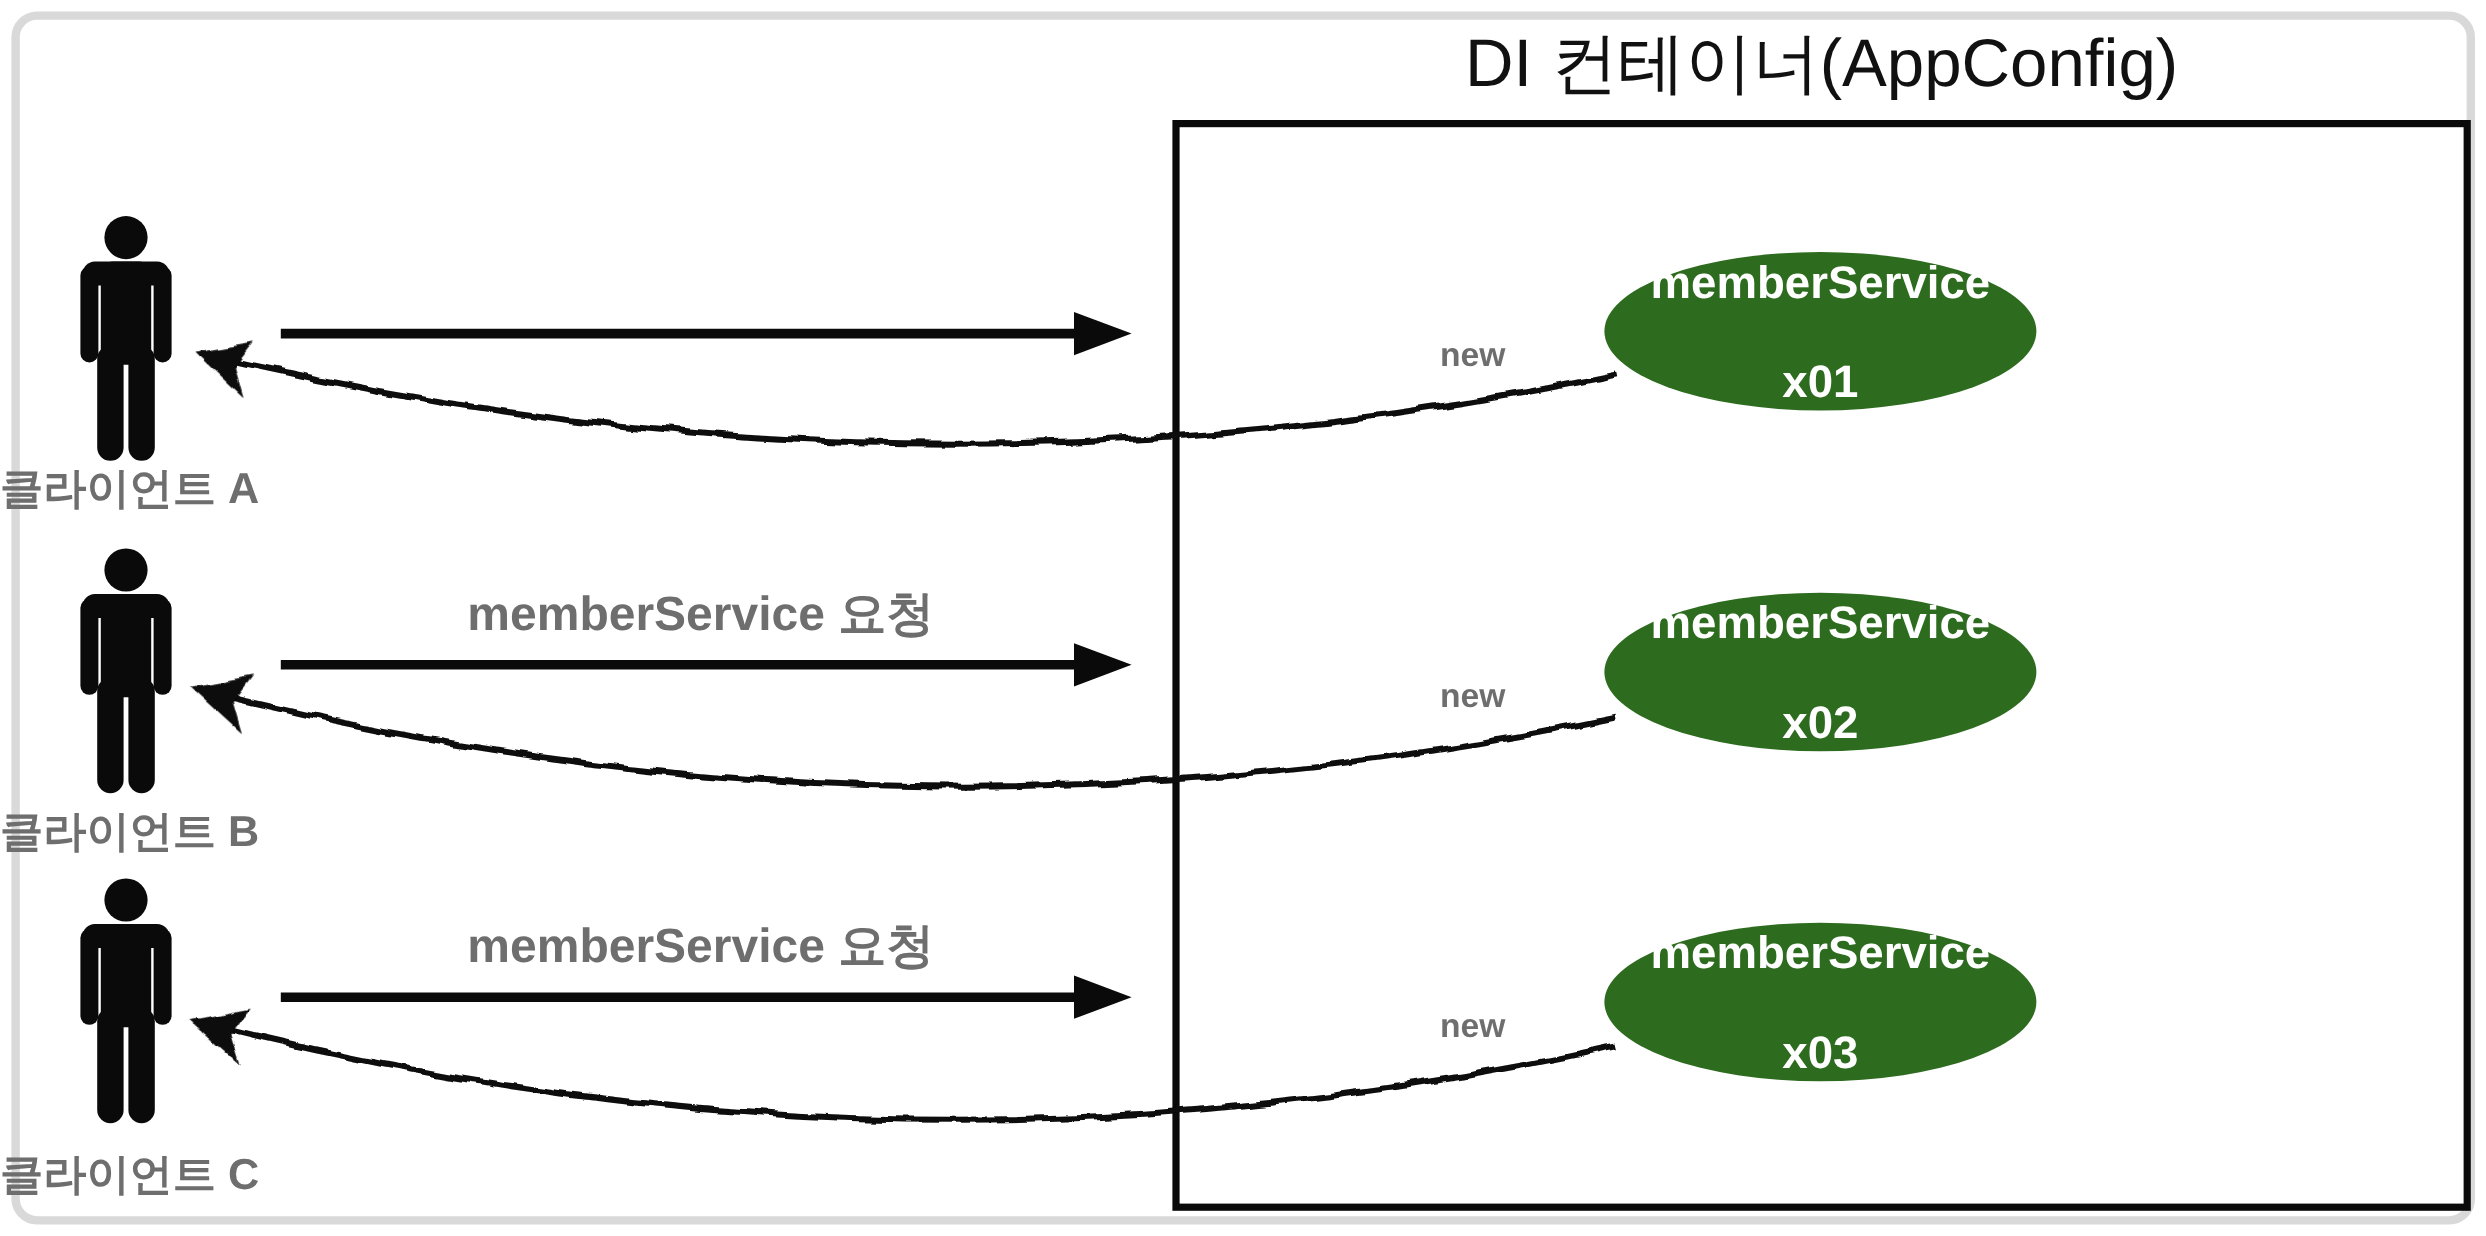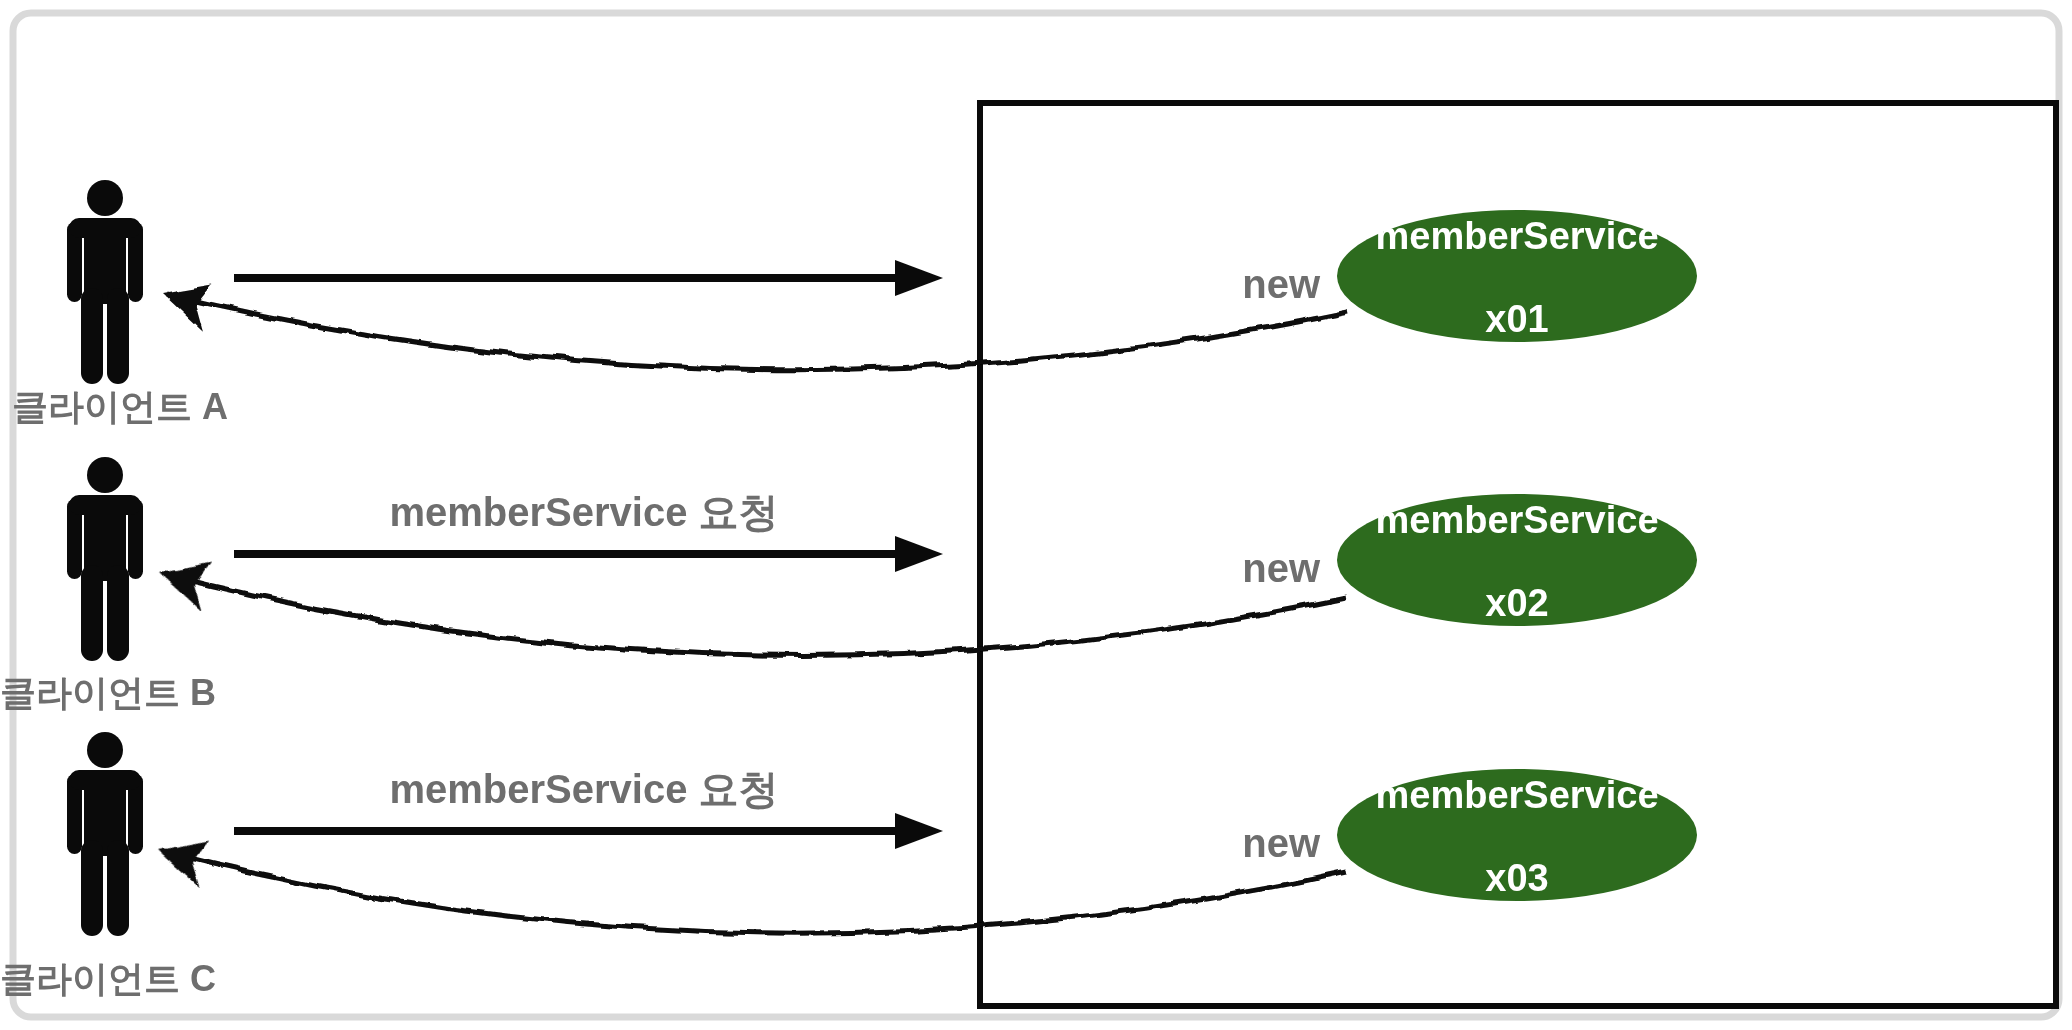--- a/index.html
+++ b/index.html
@@ -24,22 +24,22 @@
   }
   .ret-label{
     font-size:40px;font-weight:bold;color:#6e6e6e;
     line-height:45px;
   }
   .client-label{
     left:0px;width:216px;text-align:center;
     font-size:36px;font-weight:bold;color:#6e6e6e;line-height:42px;
   }
   .new-label{
-    left:1200px;width:120px;text-align:right;
-    font-size:40px;font-weight:bold;color:#6e6e6e;line-height:42px;
+    left:1200px;width:120px;
+    font-size:28px;font-weight:bold;color:#6e6e6e;line-height:42px;margin-top:12px;
   }
   .ellipse-text{
     position:absolute;left:1337px;width:360px;height:132px;
     display:flex;flex-direction:column;align-items:center;justify-content:space-between;
     color:#ffffff;font-size:38px;font-weight:bold;line-height:45px;
     padding-top:4px;box-sizing:border-box;
   }
   .ellipse-text span{display:block;}
 </style>
 </head>
@@ -93,22 +93,23 @@
       <line x1="234" y1="554" x2="900" y2="554"></line>
       <line x1="234" y1="831" x2="900" y2="831"></line>
     </g>
     <g fill="#0a0a0a">
       <polygon points="943,278 895,260 895,296"></polygon>
       <polygon points="943,554 895,536 895,572"></polygon>
       <polygon points="943,831 895,813 895,849"></polygon>
     </g>
   </svg>
 
+  <div class="txt diagram-title">DI 컨테이너(AppConfig)</div>
 
-  <div class="txt client-label" style="top:386px;margin-left:12px;">클라이언트 A</div>
+  <div class="txt client-label" style="top:386px;">클라이언트 A</div>
   <div class="txt new-label" style="top:263px;">new</div>
   <div class="ellipse-text" style="top:210px;">
     <span>memberService</span>
     <span>x01</span>
   </div>
 
   <div class="txt req-label" style="left:234px;top:490px;width:700px;">memberService 요청</div>
   <div class="txt client-label" style="top:672px;text-align:center;">클라이언트 B</div>
   <div class="txt new-label" style="top:547px;">new</div>
   <div class="ellipse-text" style="top:494px;">

